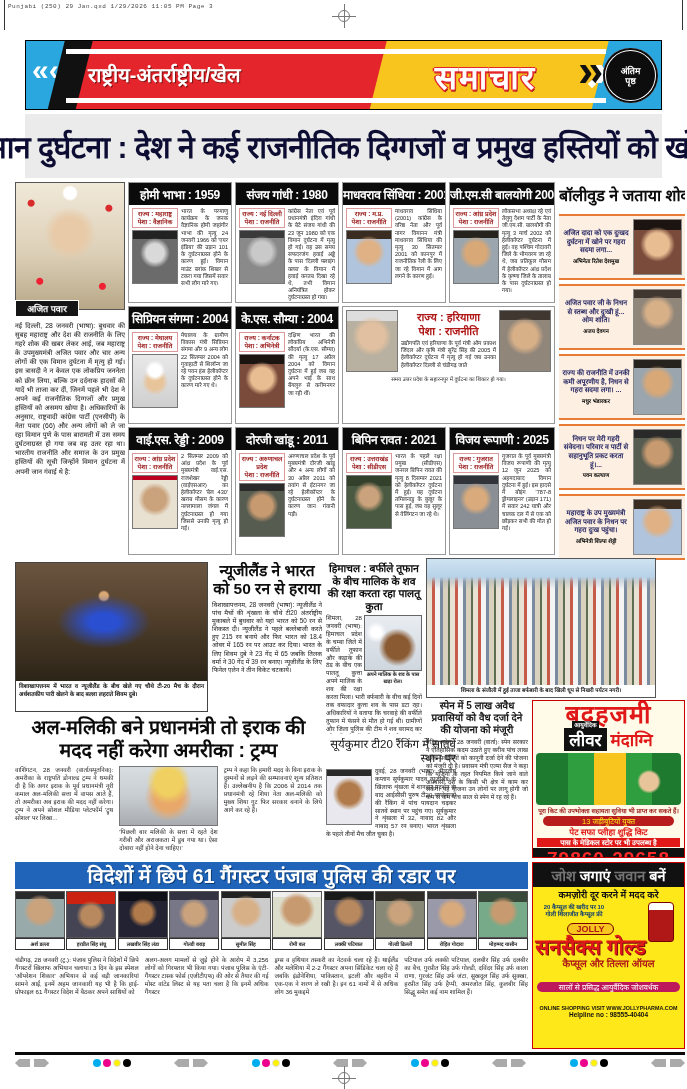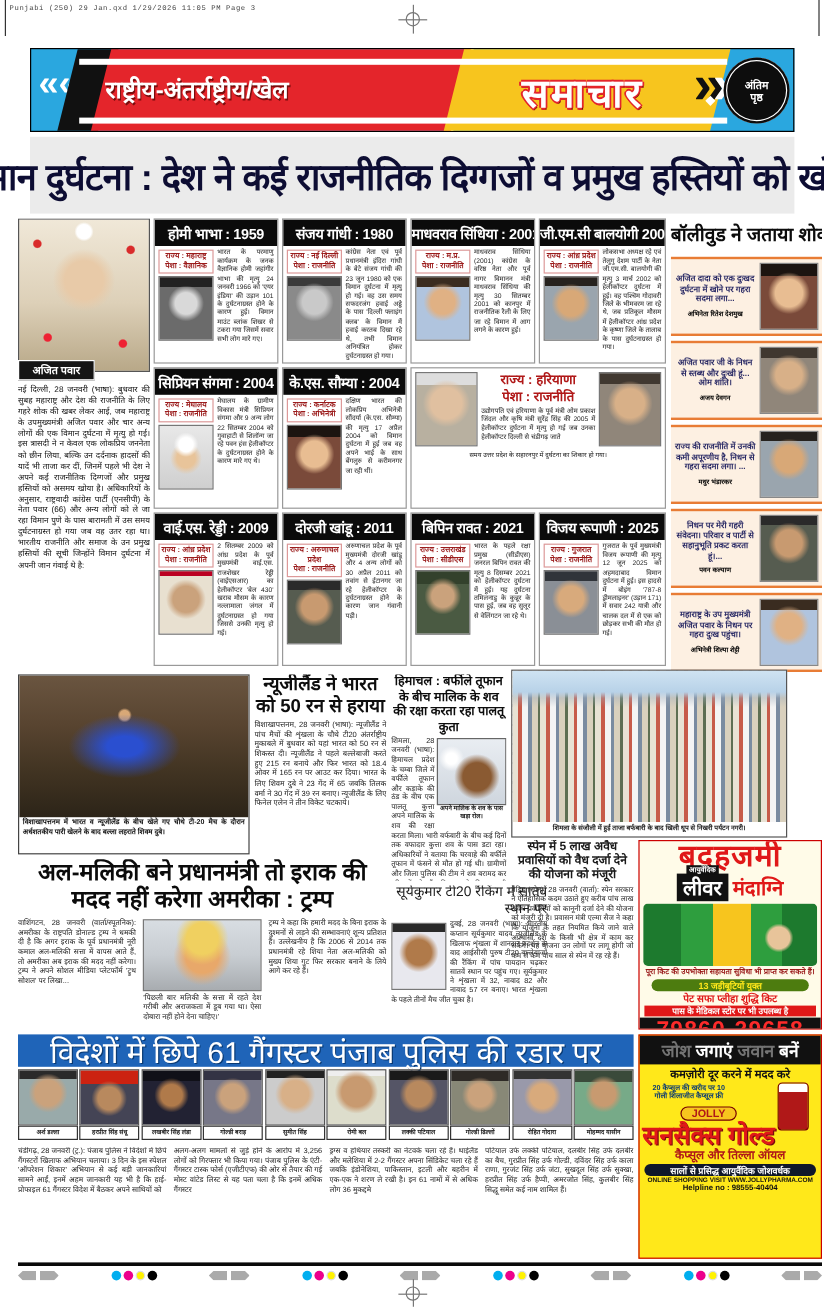--- a/index.html
+++ b/index.html
@@ -89,53 +89,53 @@
 .trump .h{font-size:19.5px;line-height:23px;text-align:center;font-weight:bold;color:#0b0b0b}
 .tcols{display:flex;gap:6px;margin-top:4px}
 .tcol{flex:1;font-size:6.2px;line-height:8px;text-align:justify}
 .trump-ph{width:100%;height:60px;border:1px solid #777;background:radial-gradient(circle at 50% 26%,#f0d060 20%,transparent 34%),radial-gradient(circle at 50% 52%,#e8a86a 24%,transparent 42%),linear-gradient(180deg,#d8dde2 0%,#c8cdd2 50%,#a8acb0 100%);margin-bottom:2px}
 .surya{left:326px;top:738px;width:130px;height:120px;overflow:hidden}
 .surya .h{font-size:11.5px;line-height:13.5px;text-align:right;font-weight:normal}
 .surya-ph{float:left;width:46px;height:56px;border:1px solid #777;margin:2px 3px 1px 0;background:radial-gradient(circle at 50% 44%,#b07a4a 28%,transparent 44%),linear-gradient(180deg,#2a2a2a 0 12%,#e8e8ee 12% 100%)}
 .surya .b{font-size:6.1px;line-height:7.9px;text-align:justify;margin-top:2px}
 
 .gbar{left:15px;top:862px;width:513px;height:27px;background:#1f64b8;display:flex;align-items:center;justify-content:center}
-.gbar .t{color:#fff;font-weight:normal;font-size:25px;white-space:nowrap;text-shadow:1px 1px 0 #0a3a73}
+.gbar .t{color:#fff;font-weight:bold;font-size:20px;white-space:nowrap;text-shadow:1px 1px 0 #0a3a73}
 .mugrow{left:15px;top:891px;width:513px;height:62px;display:flex;gap:1.5px}
 .mug{flex:1;display:flex;flex-direction:column}
 .mug-ph{height:47px;border:1px solid #555}
 .mug-n{border:1px solid #333;background:#fff;font-size:5.2px;font-weight:bold;text-align:center;line-height:11px;height:12px;white-space:nowrap;overflow:hidden}
 .gcols{left:15px;top:956px;width:513px;height:93px;display:flex;gap:6px;overflow:hidden}
 .gcol{flex:1;font-size:6.2px;line-height:8px;text-align:justify}
 
 .ad1{left:532px;top:700px;width:153px;height:158px;border:1px solid #c00;background:#fffbe8;overflow:hidden;text-align:center}
 .ad1-title{color:#e01818;font-weight:bold;font-size:25px;line-height:27px;letter-spacing:1px}
 .ad1-row{display:flex;align-items:center;justify-content:center;gap:4px}
 .ad1-liver{background:#111;color:#fff;font-weight:bold;font-size:17px;padding:0 5px;position:relative}
 .ad1-sub{position:absolute;top:-7px;left:8px;color:#fff;font-size:6px;background:#111;padding:0 2px}
 .ad1-mand{color:#e01818;font-weight:bold;font-size:17px}
 .ad1-prod{height:52px;margin:2px 3px;background:radial-gradient(circle at 78% 55%,#e8c49a 9px,transparent 12px),linear-gradient(90deg,#1d7a2e 0 22%,#2e9e3e 22% 40%,#f7c51e 40% 62%,#2e9e3e 62% 80%,#1d7a2e 80% 100%);border-radius:4px}
 .ad1-note{color:#9b1c1c;font-weight:bold;font-size:6.4px;line-height:7.6px;padding:0 4px}
-.ad1-kit1{background:#4d7c0f;color:#ffe81a;font-weight:bold;font-size:7.5px;margin:1px 10px 0;border-radius:6px}
+.ad1-kit1{background:#b91c1c;color:#ffe81a;font-weight:normal;font-size:7.5px;margin:1px 10px 0;border-radius:6px}
 .ad1-kit2{color:#e01818;font-weight:bold;font-size:8.5px}
 .ad1-avail{background:#e01818;color:#fff;font-weight:bold;font-size:7px;margin:1px 4px}
 .ad1-phone{background:#111;color:#ff2a2a;font-weight:bold;font-size:19px;letter-spacing:1px;line-height:21px}
 .ad2{left:532px;top:862px;width:153px;height:187px;border:1px solid #c00;background:#ffe81a;overflow:hidden;text-align:center}
 .ad2-head{background:#111;padding:2px 0;font-weight:bold;font-size:14.5px;white-space:nowrap}
 .w-red{color:#737373}.w-white{color:#fff}
 .ad2-sub{font-weight:bold;font-size:9.5px;color:#111;padding:1px 0}
 .ad2-mid{display:flex;gap:2px;padding:0 3px;align-items:flex-start}
 .ad2-box{width:52px;height:34px;background:linear-gradient(135deg,#b01818,#e03030);border:1px solid #700;color:#fff;font-weight:bold;font-size:7.5px;display:flex;align-items:center;justify-content:center;line-height:8px}
 .ad2-ing{flex:1;font-size:6.2px;line-height:7.4px;font-weight:bold;color:#5a0a0a;text-align:center}
 .ad2-offer{font-size:6px;line-height:7px;font-weight:bold;color:#0a3a73;width:70px;margin:2px 0 0 6px;float:left}
 .ad2-bottle{float:right;width:26px;height:40px;margin-right:10px;background:linear-gradient(180deg,#fff 0 18%,#b01818 18% 100%);border-radius:4px 4px 3px 3px;border:1px solid #700}
 .ad2-brand{clear:both;display:inline-block;background:#f7c51e;border:1px solid #700;color:#b01818;font-weight:bold;font-size:9px;padding:0 8px;border-radius:8px;margin-top:1px}
 .ad2-prod{color:#e01818;font-weight:bold;font-size:21px;line-height:22px;text-shadow:1px 1px 0 #7a0d0d}
 .ad2-sub2{color:#b01818;font-weight:bold;font-size:10px;line-height:11px}
-.ad2-tag{background:#0f172a;color:#fff;font-weight:bold;font-size:7.5px;margin:1px 4px;border-radius:6px}
+.ad2-tag{background:#be185d;color:#fff;font-weight:normal;font-size:7.5px;margin:13px 4px;border-radius:6px}
 .ad2-web{font-size:5.4px;color:#111;font-weight:bold}
 .ad2-help{font-size:6.5px;color:#111;font-weight:bold}
 
 .footrule{left:15px;top:1052px;width:670px;height:2.5px;background:#0a0a0a}
 .cmykrow{left:15px;top:1058px;width:670px;height:10px;display:flex;justify-content:space-between;align-items:center}
 .gmark{width:34px;height:8px;background:linear-gradient(90deg,#aaa 0 45%,#fff 45% 55%,#aaa 55% 100%);clip-path:polygon(0 50%,12% 0,88% 0,100% 50%,88% 100%,12% 100%)}
 .dots{display:flex;gap:2px}
 .dot{width:8px;height:8px;border-radius:50%}
 .dc{background:#00aeef}.dm{background:#ec008c}.dy{background:#fff200;border:.5px solid #ddd}.dk{background:#000}
 </style>

